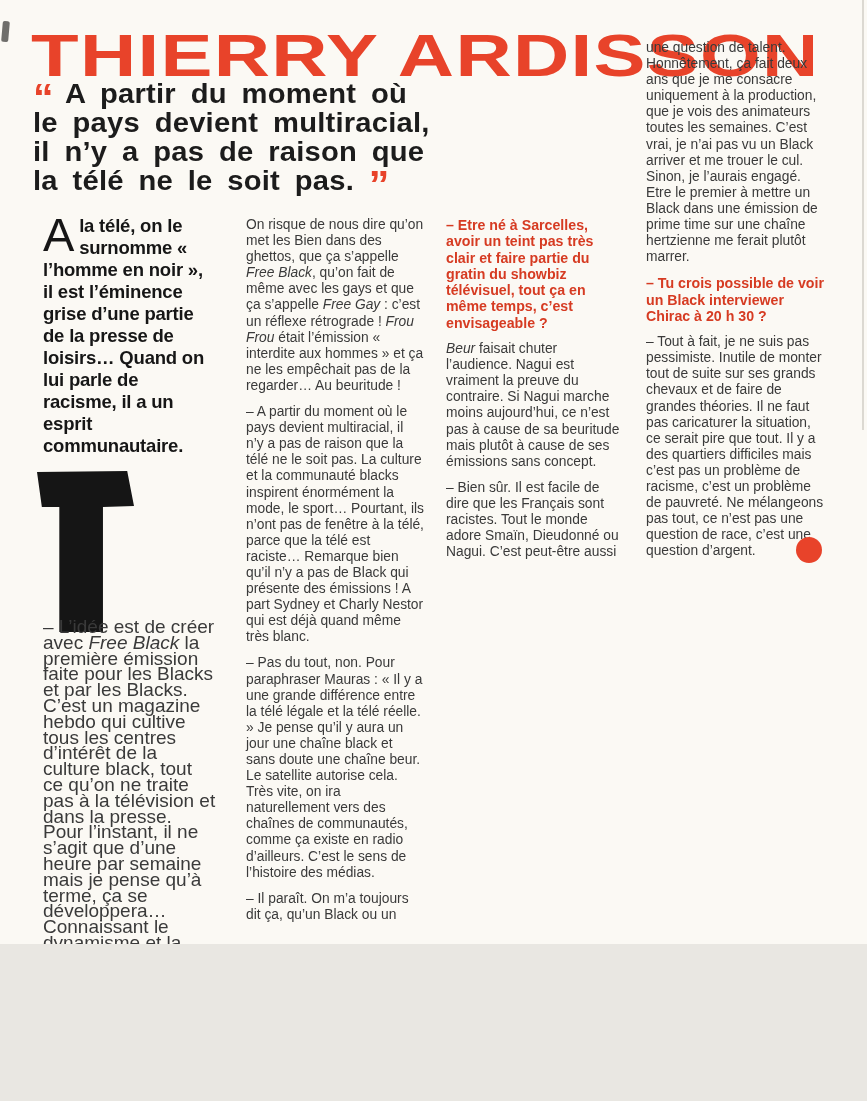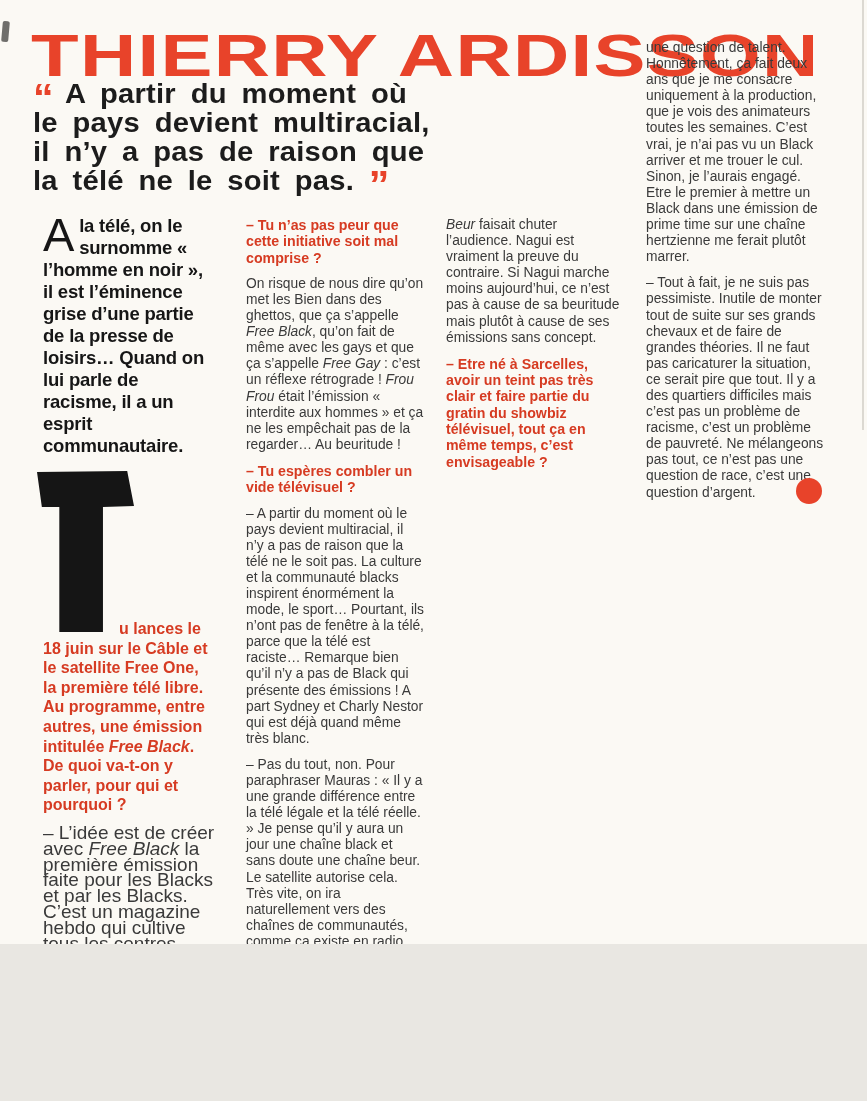--- a/index.html
+++ b/index.html
@@ -78,39 +78,38 @@
   </div>
 
   <div class="col" id="col1">
     <div>
         <p class="blk intro"><span class="dropcap">A</span><span>la télé, on le surnomme « l’homme en noir », il est l’éminence grise d’une partie de la presse de loisirs… Quand on lui parle de racisme, il a un esprit communautaire.</span></p>
       </div>
     <svg class="t-graphic" viewBox="0 0 100 166" xmlns="http://www.w3.org/2000/svg">
       <polygon points="0,1 93,0 100,36 68,37 68,166 23,166 23,37 5,37" fill="#151515"></polygon>
     </svg>
     <div class="col1-rest">
-        <p class="blk lead"><span>u lances le 18 juin sur le Câble et le satellite Free One, la première télé libre. Au programme, entre autres, une émission intitulée </span><i>Free Black</i><span>. De quoi va-t-on y parler, pour qui et pourquoi ?</span></p>
         <p class="blk a small"><span>– L’idée est de créer avec </span><i>Free Black</i><span> la première émission faite pour les Blacks et par les Blacks. C’est un magazine hebdo qui cultive tous les centres d’intérêt de la culture black, tout ce qu’on ne traite pas à la télévision et dans la presse. Pour l’instant, il ne s’agit que d’une heure par semaine mais je pense qu’à terme, ça se développera… Connaissant le dynamisme et la qualité de la communauté noire à Paris et en France, il est évident que ça ne suffira pas !</span></p>
       </div>
   </div>
 
   <div class="col" id="col2">
-      <p class="blk q"><span>– Tu n’as pas peur que cette initiative soit mal comprise ?</span></p>
       <p class="blk a"><span>On risque de nous dire qu’on met les Bien dans des ghettos, que ça s’appelle </span><i>Free Black</i><span>, qu’on fait de même avec les gays et que ça s’appelle </span><i>Free Gay</i><span> : c’est un réflexe rétrograde ! </span><i>Frou Frou</i><span> était l’émission « interdite aux hommes » et ça ne les empêchait pas de la regarder… Au beuritude !</span></p>
-      <p class="blk q"><span>– Tu espères combler un vide télévisuel ?</span></p>
       <p class="blk a"><span>– A partir du moment où le pays devient multiracial, il n’y a pas de raison que la télé ne le soit pas. La culture et la communauté blacks inspirent énormément la mode, le sport… Pourtant, ils n’ont pas de fenêtre à la télé, parce que la télé est raciste… Remarque bien qu’il n’y a pas de Black qui présente des émissions ! A part Sydney et Charly Nestor qui est déjà quand même très blanc.</span></p>
       <p class="blk a"><span>– Pas du tout, non. Pour paraphraser Mauras : « Il y a une grande différence entre la télé légale et la télé réelle. » Je pense qu’il y aura un jour une chaîne black et sans doute une chaîne beur. Le satellite autorise cela. Très vite, on ira naturellement vers des chaînes de communautés, comme ça existe en radio d’ailleurs. C’est le sens de l’histoire des médias.</span></p>
       <p class="blk a"><span>– Il paraît. On m’a toujours dit ça, qu’un Black ou un</span></p>
     </div>
   <div class="col" id="col3">
+      <p class="blk q"><span>– Etre né à Sarcelles, avoir un teint pas très clair et faire partie du gratin du showbiz télévisuel, tout ça en même temps, c’est envisageable ?</span></p>
       <p class="blk a"><i>Beur</i><span> faisait chuter l’audience. Nagui est vraiment la preuve du contraire. Si Nagui marche moins aujourd’hui, ce n’est pas à cause de sa beuritude mais plutôt à cause de ses émissions sans concept.</span></p>
-      <p class="blk q"><span>– Etre né à Sarcelles, avoir un teint pas très clair et faire partie du gratin du showbiz télévisuel, tout ça en même temps, c’est envisageable ?</span></p>
+      <p class="blk a"><span>– Bien sûr. Il est facile de dire que les Français sont racistes. Tout le monde adore Smaïn, Dieudonné ou Nagui. C’est peut-être aussi</span></p>
     </div>
   <div class="col" id="col4">
       <p class="blk a"><span>une question de talent. Honnêtement, ça fait deux ans que je me consacre uniquement à la production, que je vois des animateurs toutes les semaines. C’est vrai, je n’ai pas vu un Black arriver et me trouer le cul. Sinon, je l’aurais engagé. Etre le premier à mettre un Black dans une émission de prime time sur une chaîne hertzienne me ferait plutôt marrer.</span></p>
+      <p class="blk q"><span>– Tu crois possible de voir un Black interviewer Chirac à 20 h 30 ?</span></p>
       <p class="blk a"><span>– Tout à fait, je ne suis pas pessimiste. Inutile de monter tout de suite sur ses grands chevaux et de faire de grandes théories. Il ne faut pas caricaturer la situation, ce serait pire que tout. Il y a des quartiers difficiles mais c’est pas un problème de racisme, c’est un problème de pauvreté. Ne mélangeons pas tout, ce n’est pas une question de race, c’est une question d’argent.</span><span class="end-dot"></span></p>
     </div>
 
   <div class="art-topleft"></div>
   <div class="art-bottombar"></div>
   <div class="art-rightline"></div>
   <div class="art-corner"></div>
 
 </div>
 

